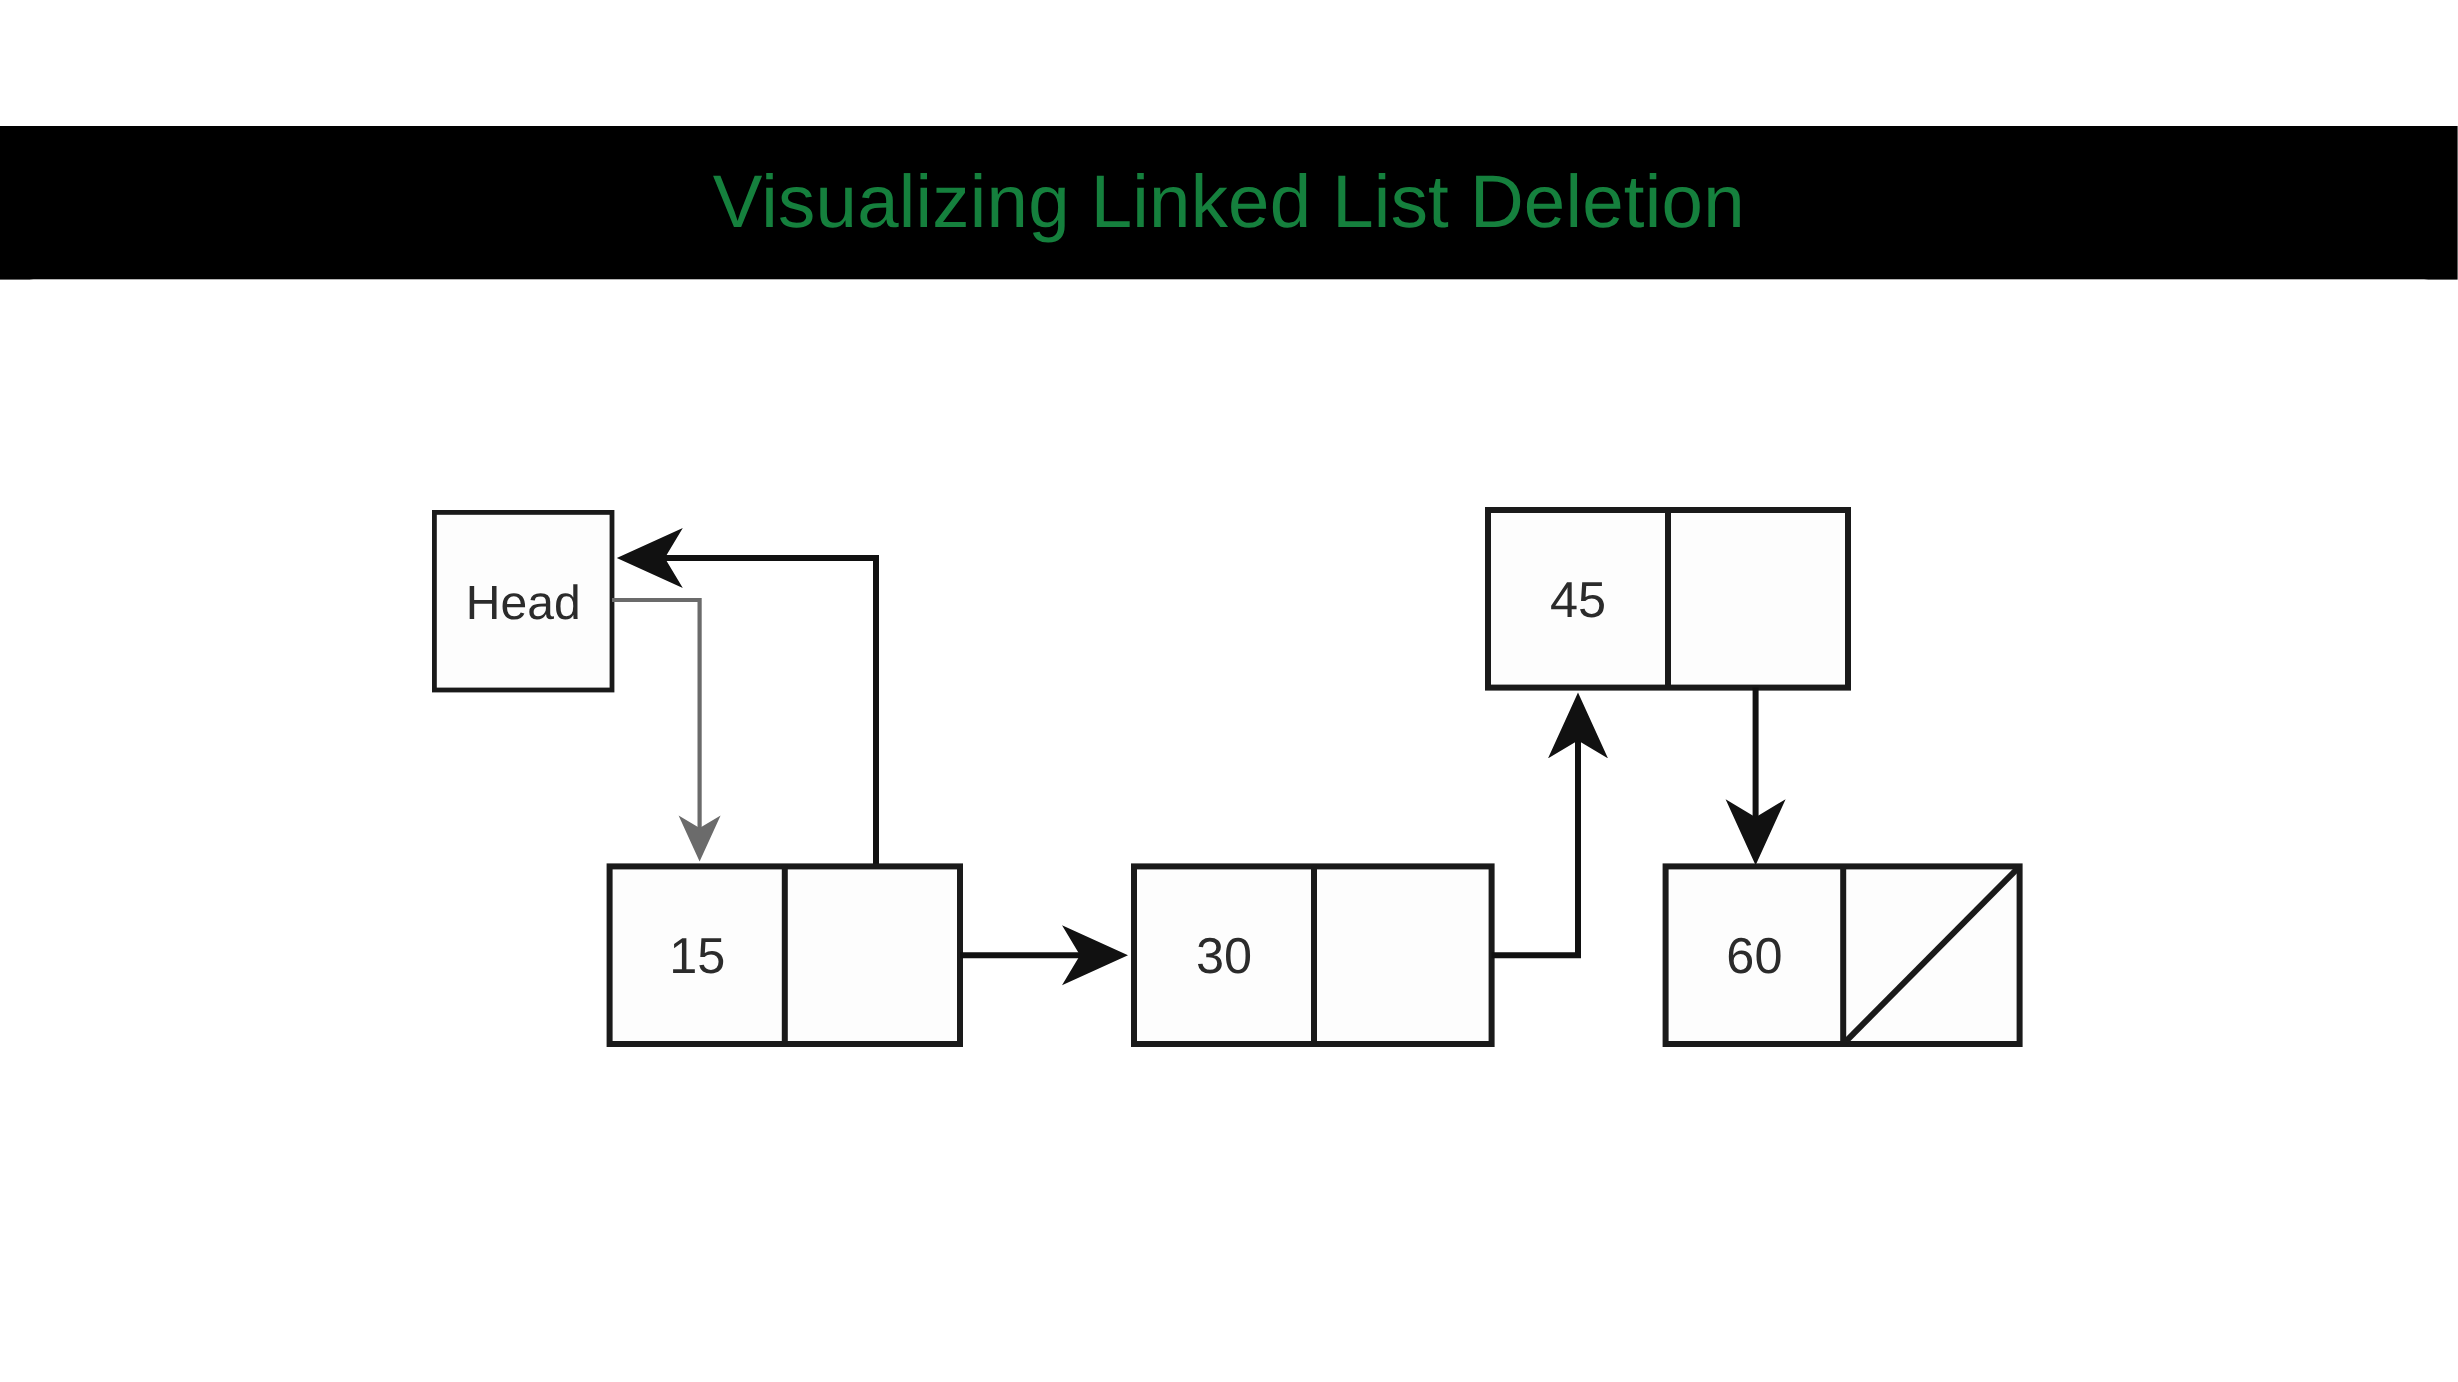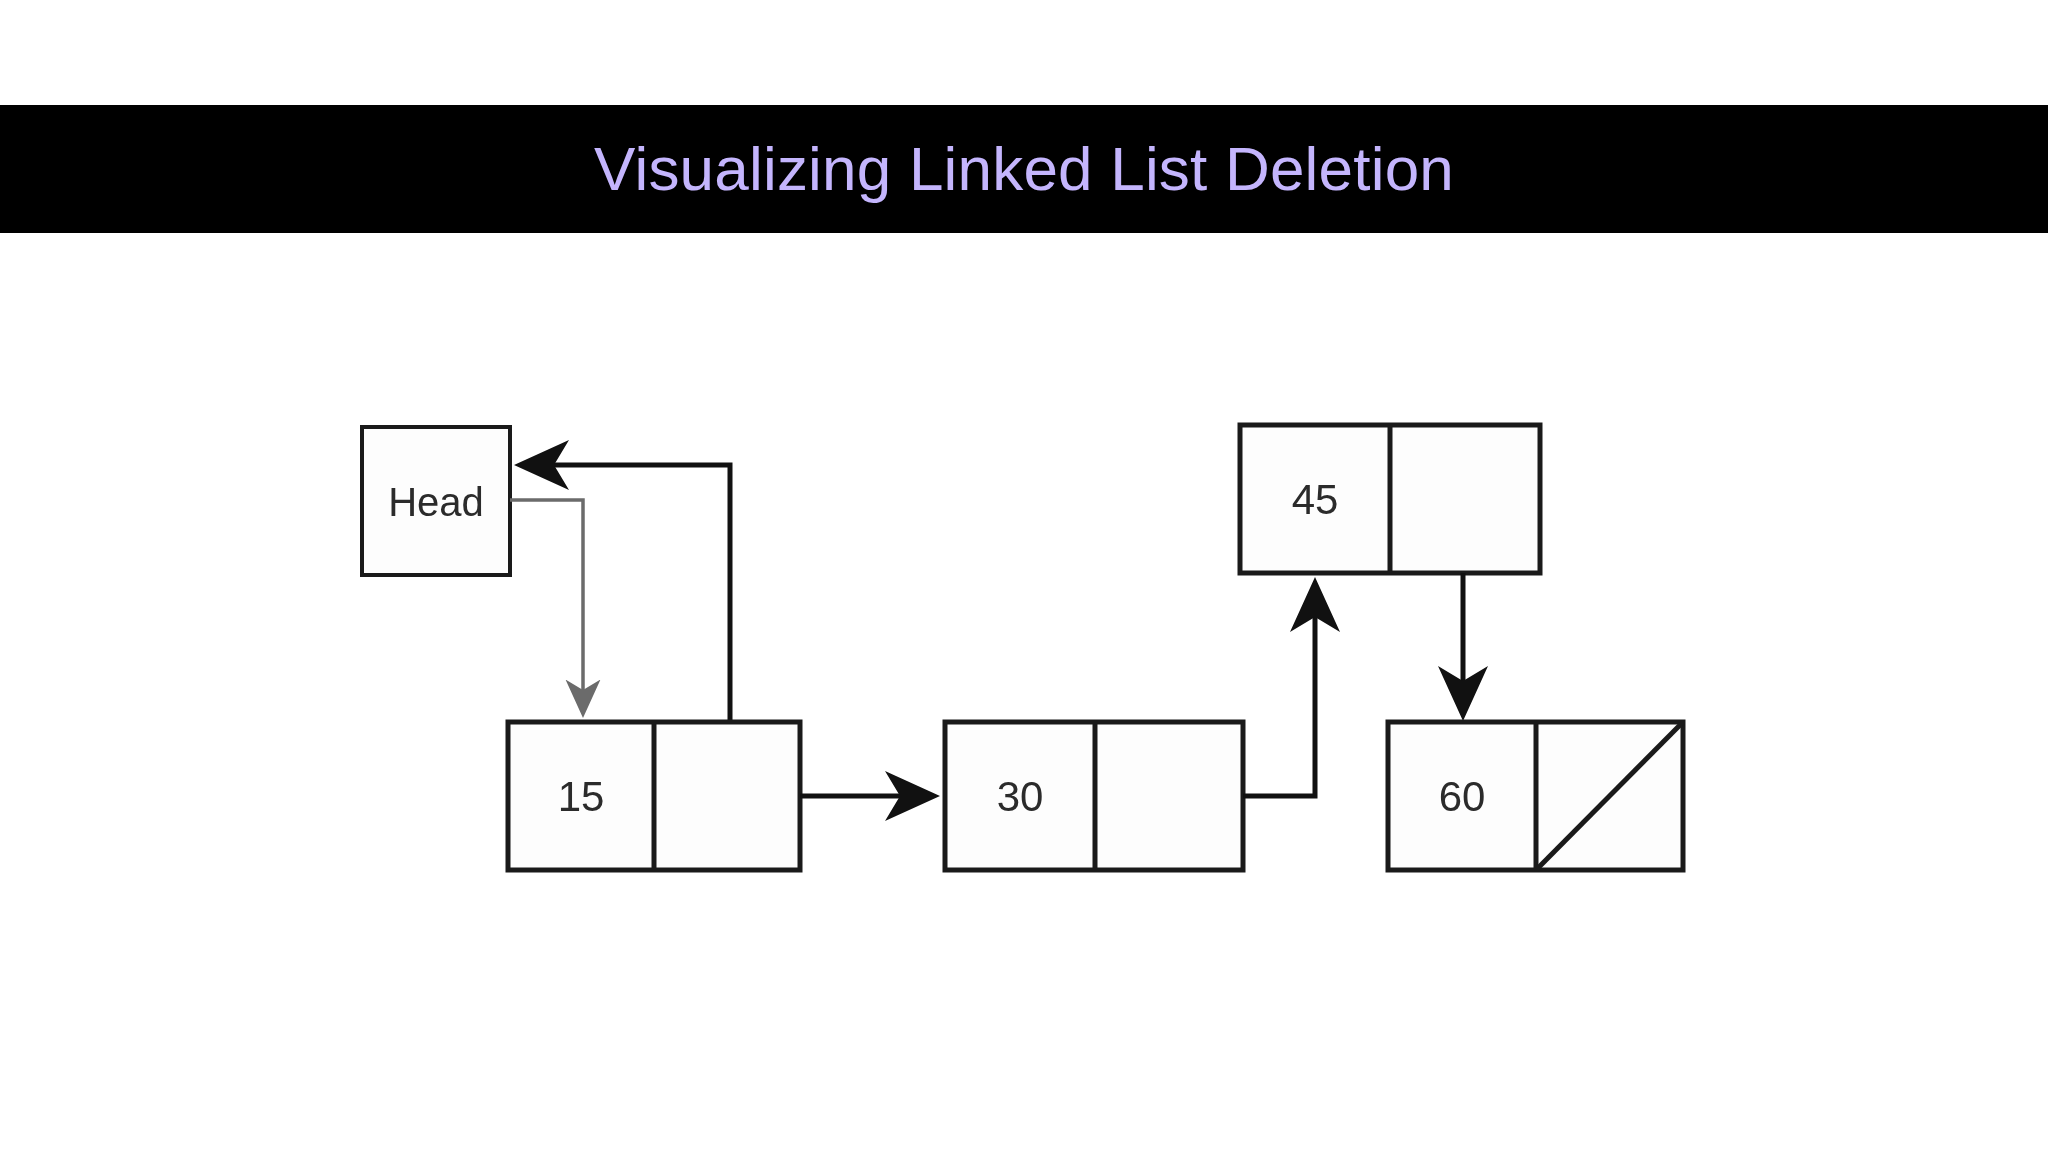--- a/index.html
+++ b/index.html
@@ -26,21 +26,21 @@
     left: 0;
     top: 105px;
     width: 2048px;
     height: 128px;
     background: #000000;
     display: flex;
     align-items: center;
     justify-content: center;
   }
   #title-text {
-    color: #c4b5fd;
+    color: #15803d;
     font-family: "Liberation Sans", sans-serif;
     font-size: 62px;
     font-weight: 400;
     letter-spacing: 0.2px;
     line-height: 1;
     white-space: nowrap;
   }
   
   #diagram {
     position: absolute;

